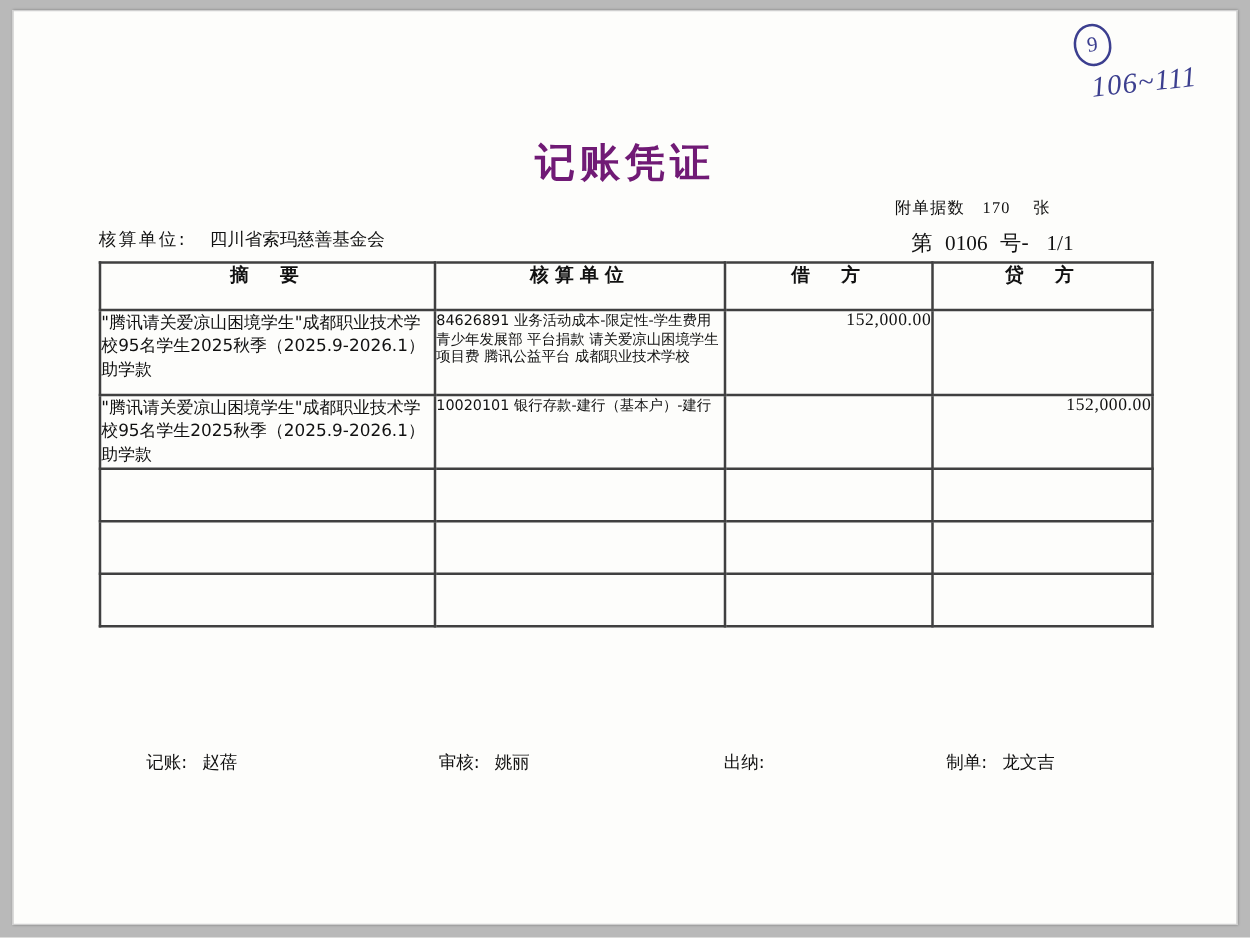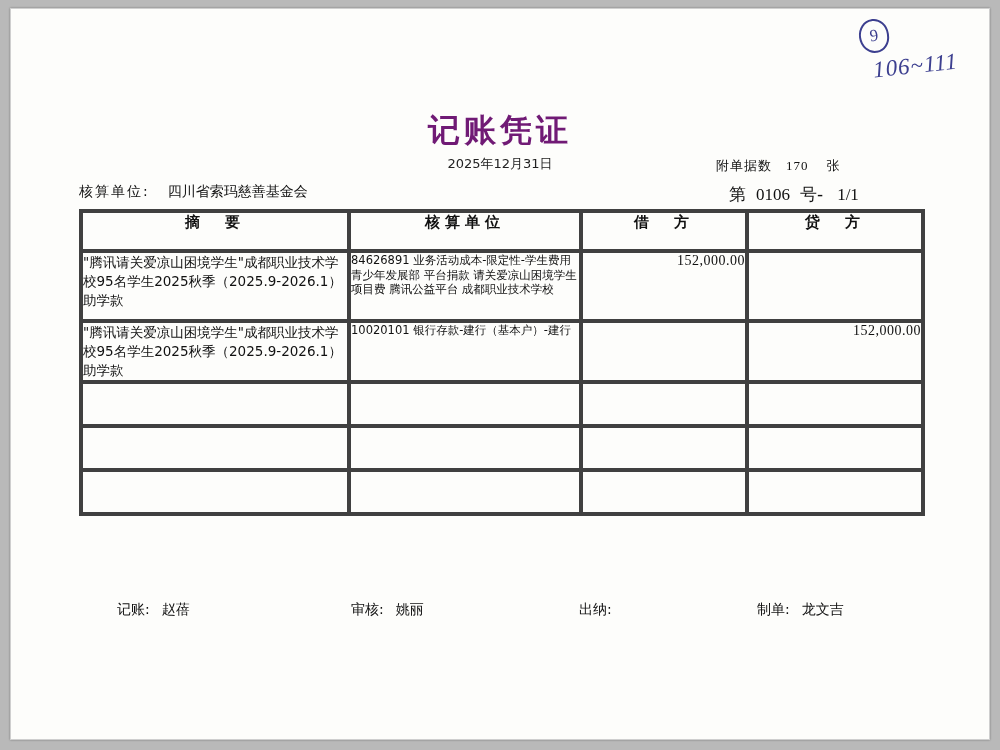--- a/index.html
+++ b/index.html
@@ -111,21 +111,21 @@
   
   table.voucher {
     position: absolute;
     left: 68px;
     top: 200px;
     width: 842px;
     border-collapse: collapse;
     table-layout: fixed;
   }
   table.voucher td, table.voucher th {
-    border: 4px solid #404040;
+    border: 2px solid #404040;
     vertical-align: top;
     padding: 0;
   }
   .hdr th {
     height: 36px;
     text-align: center;
     vertical-align: middle;
     font-size: 15px;
     font-weight: bold;
     letter-spacing: 5px;
@@ -207,21 +207,20 @@
 </style>
 </head>
 <body>
 
 <div class="page">
 
   <div class="hand-circle">9</div>
   <div class="hand-num">106~111</div>
 
   <div class="title">记账凭证</div>
-  <div class="date">2025年12月31日</div>
 
   <div class="attach-row">
     <span>附单据数</span><span class="num">170</span><span>张</span>
   </div>
 
   <div class="unit-row">
     <span class="label">核算单位:</span><span class="value">四川省索玛慈善基金会</span>
   </div>
 
   <div class="no-row">

